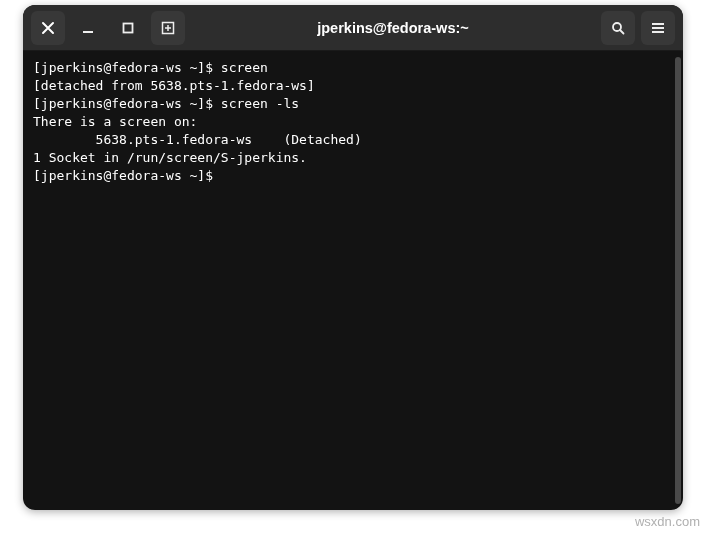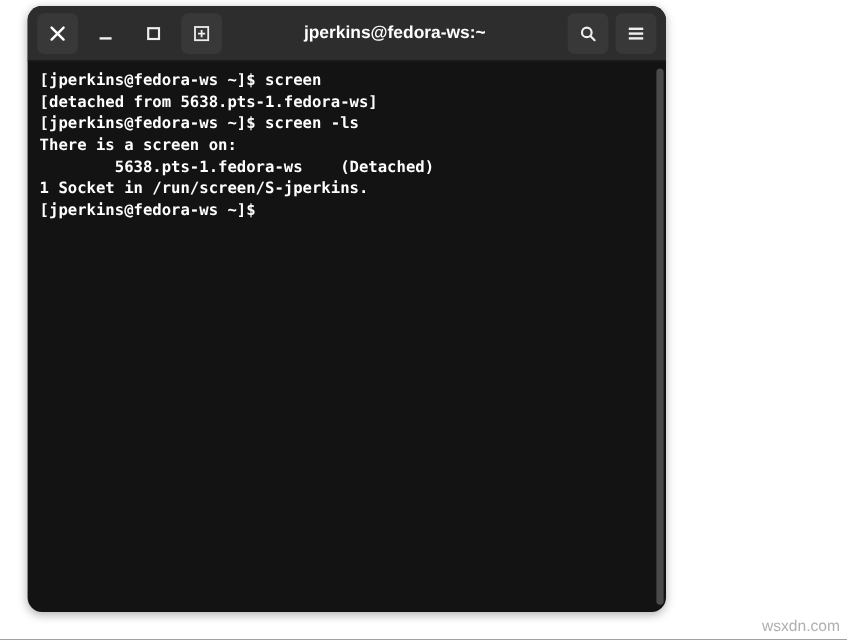--- a/index.html
+++ b/index.html
@@ -9,21 +9,21 @@
     width: 706px;
     height: 533px;
     background: #ffffff;
     font-family: sans-serif;
     position: relative;
   }
   .window {
     position: absolute;
     left: 23px;
     top: 5px;
-    width: 532px;
+    width: 660px;
     height: 505px;
     background: #131313;
     border-radius: 12px;
     overflow: hidden;
     box-shadow: 0 2px 8px rgba(0,0,0,0.3);
   }
   .titlebar {
     height: 46px;
     background: #2d2d2d;
     display: flex;
@@ -60,21 +60,20 @@
     display: flex;
   }
   .terminal {
     flex: 1;
     padding: 8px 10px;
     font-family: "DejaVu Sans Mono", "Liberation Mono", monospace;
     font-size: 13px;
     line-height: 18px;
     color: #ffffff;
     white-space: pre;
-    font-weight: bold;
   }
   .scrollbar {
     width: 10px;
     background: transparent;
     position: relative;
   }
   .scrollbar-thumb {
     position: absolute;
     top: 6px;
     bottom: 6px;

